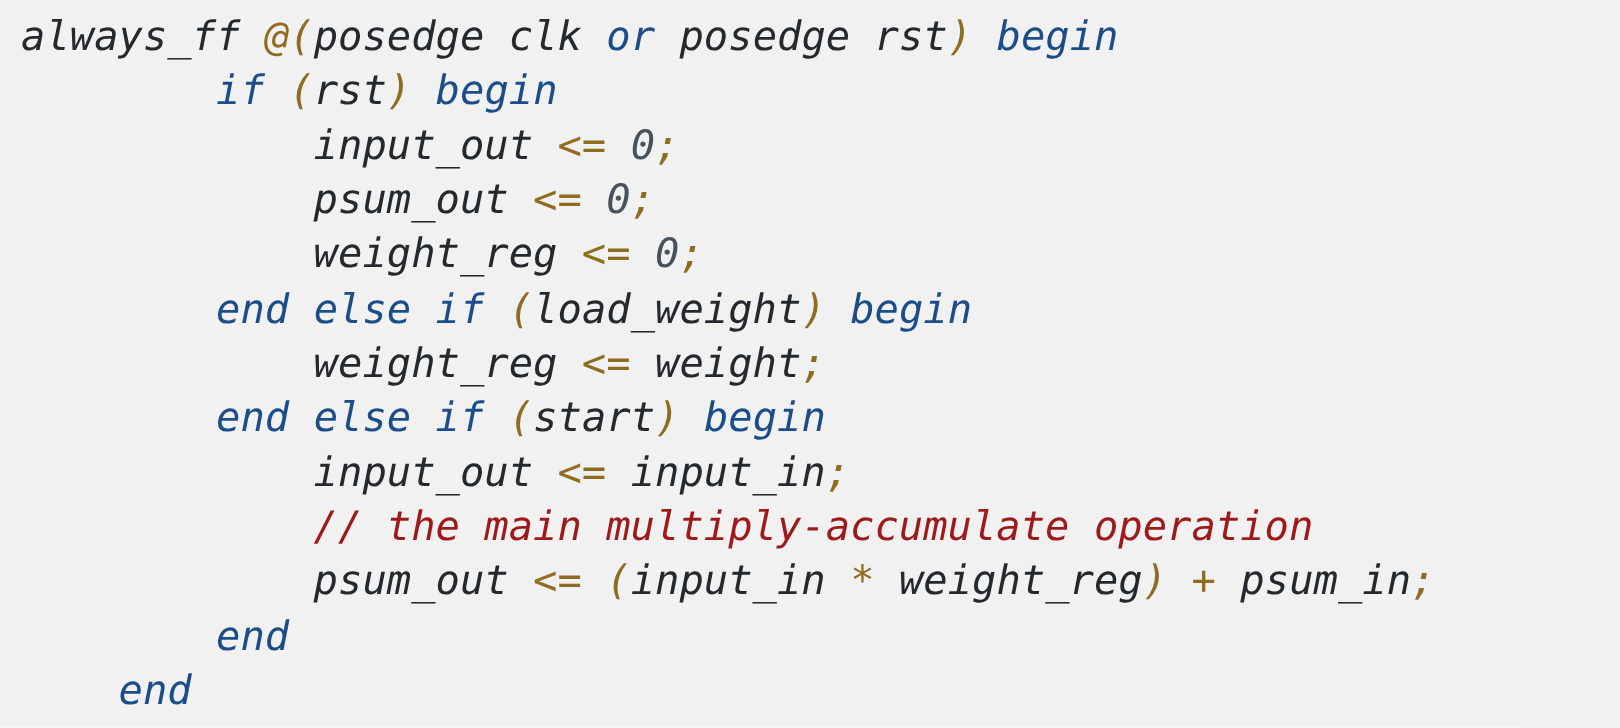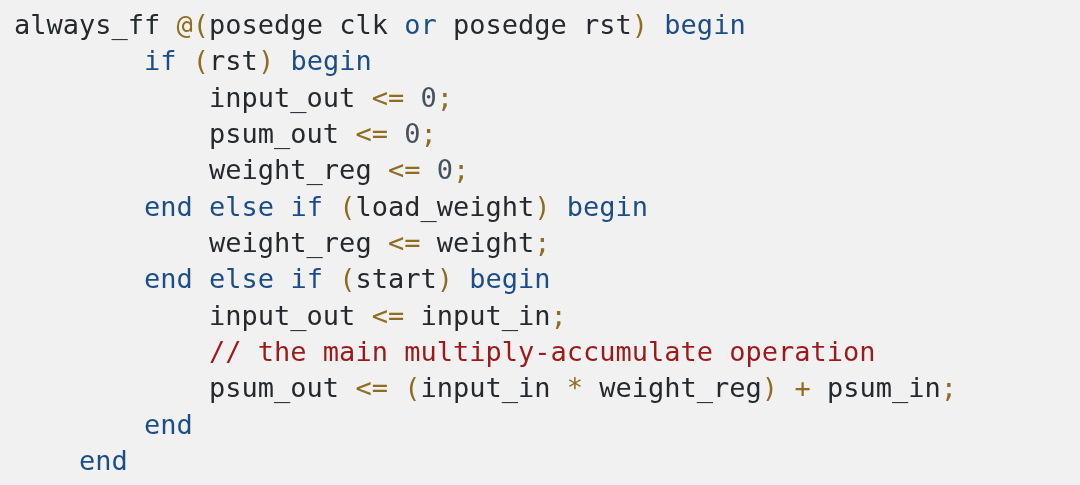--- a/index.html
+++ b/index.html
@@ -5,20 +5,21 @@
   html, body {
     margin: 0;
     padding: 0;
   }
   .screen {
     position: relative;
     width: 1080px;
     height: 485px;
     overflow: hidden;
     background: var(--background, #f1f1f2);
+    font-style: italic;
   }
   .code {
     margin: 0;
     padding: 7px 0 0 14px;
     font-family: "DejaVu Sans Mono", "Liberation Mono", monospace;
     font-size: 27px;
     line-height: 36.33px;
     font-weight: 400;
     white-space: pre;
     color: var(--default, #24292e);

